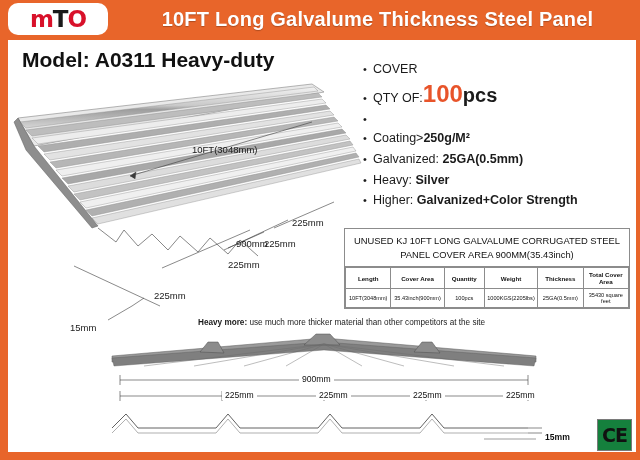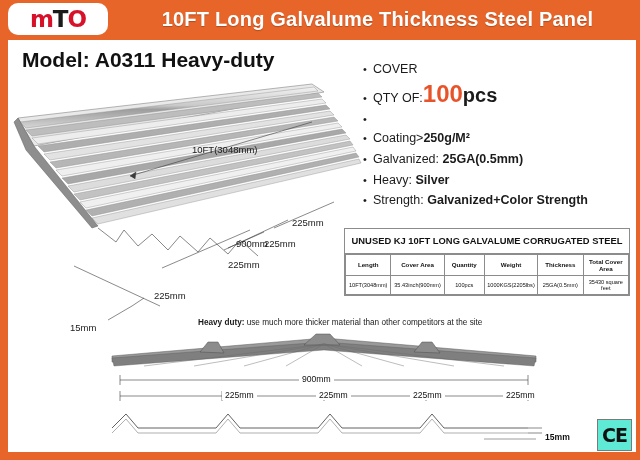--- a/index.html
+++ b/index.html
@@ -69,21 +69,21 @@
   .lbl-225c{left:252px;top:168px;}
   .lbl-225d{left:280px;top:147px;}
   .lbl-15{left:58px;top:252px;}
 
   
   .spec-table{
     position:absolute;left:336px;top:188px;width:284px;
     border:1px solid #8c8c8c;background:#fff;
   }
   .spec-title{
-    padding:5px 6px 5px;text-align:center;font-size:9.4px;font-weight:bold;
+    padding:5px 6px 5px;text-align:center;font-size:9.4px;font-weight:normal;
     color:#111;line-height:1.45;border-bottom:1px solid #8c8c8c;
   }
   table.spec{border-collapse:collapse;width:100%;table-layout:fixed;}
   table.spec th,table.spec td{
     border:1px solid #8c8c8c;text-align:center;color:#111;padding:3px 1px;
   }
   table.spec th{font-size:6.2px;font-weight:bold;}
   table.spec td{font-size:5.6px;font-weight:normal;}
   table.spec th:nth-child(1),table.spec td:nth-child(1){width:16%;}
   table.spec th:nth-child(2),table.spec td:nth-child(2){width:19%;}
@@ -106,21 +106,21 @@
   .d-900{left:195px;top:42px;}
   .d-225a{left:118px;top:58px;}
   .d-225b{left:212px;top:58px;}
   .d-225c{left:306px;top:58px;}
   .d-225d{left:399px;top:58px;}
   .d-15{left:438px;top:100px;font-size:8.6px;font-weight:bold;}
 
   
   .ce-box{
     position:absolute;left:589px;top:379px;width:33px;height:30px;
-    border:1px solid #7a7a7a;background:#5eead4;
+    border:1px solid #7a7a7a;background:#15803d;
     display:flex;align-items:center;justify-content:center;
   }
   .ce-text{font-size:19px;font-weight:bold;color:#111;font-family:"DejaVu Sans",sans-serif;letter-spacing:-1px;}
 </style>
 </head>
 <body>
 
 <div class="sheet">
 
   <div class="header">
@@ -219,28 +219,29 @@
         <span class="b-label">Galvanized:</span>&nbsp;<span class="b-strong">25GA(0.5mm)</span>
       </div>
 
       <div class="bullet">
         <span class="dot">•</span>
         <span class="b-label">Heavy:</span>&nbsp;<span class="b-strong">Silver</span>
       </div>
 
       <div class="bullet">
         <span class="dot">•</span>
-        <span class="b-label">Strength:</span>&nbsp;<span class="b-strong">Galvanized+Color Strength</span>
+        <span class="b-label">Higher:</span>&nbsp;<span class="b-strong">Galvanized+Color Strength</span>
       </div>
 
     </div>
 
     <div class="spec-table">
       <div class="spec-title">
         <div>UNUSED KJ 10FT LONG GALVALUME CORRUGATED STEEL</div>
+        <div>PANEL COVER AREA 900MM(35.43inch)</div>
       </div>
       <table class="spec">
         <thead>
           <tr>
             <th>Length</th>
             <th>Cover Area</th>
             <th>Quantity</th>
             <th>Weight</th>
             <th>Thickness</th>
             <th>Total Cover Area</th>
@@ -252,21 +253,21 @@
             <td>35.43inch(900mm)</td>
             <td>100pcs</td>
             <td>1000KGS(2205lbs)</td>
             <td>25GA(0.5mm)</td>
             <td>35430 square feet</td>
           </tr>
         </tbody>
       </table>
     </div>
 
-    <div class="note"><b>Heavy duty:</b><span> use much more thicker material than other competitors at the site</span></div>
+    <div class="note"><b>Heavy more:</b><span> use much more thicker material than other competitors at the site</span></div>
 
     <div class="section-art">
       <svg width="440" height="120" viewBox="0 0 440 120">
 
         <g>
           <polygon points="8,24 220,6 432,24 432,30 220,14 8,30" fill="#9a9a9a" stroke="#5a5a5a" stroke-width="0.5"></polygon>
           <polygon points="8,26 220,10 432,26 430,34 220,18 10,34" fill="#7f7f7f" stroke="#5a5a5a" stroke-width="0.4"></polygon>
 
           <polygon points="96,20 104,10 114,10 120,21" fill="#8c8c8c" stroke="#4f4f4f" stroke-width="0.5"></polygon>
           <polygon points="200,13 212,2 226,2 236,13" fill="#8c8c8c" stroke="#4f4f4f" stroke-width="0.5"></polygon>

